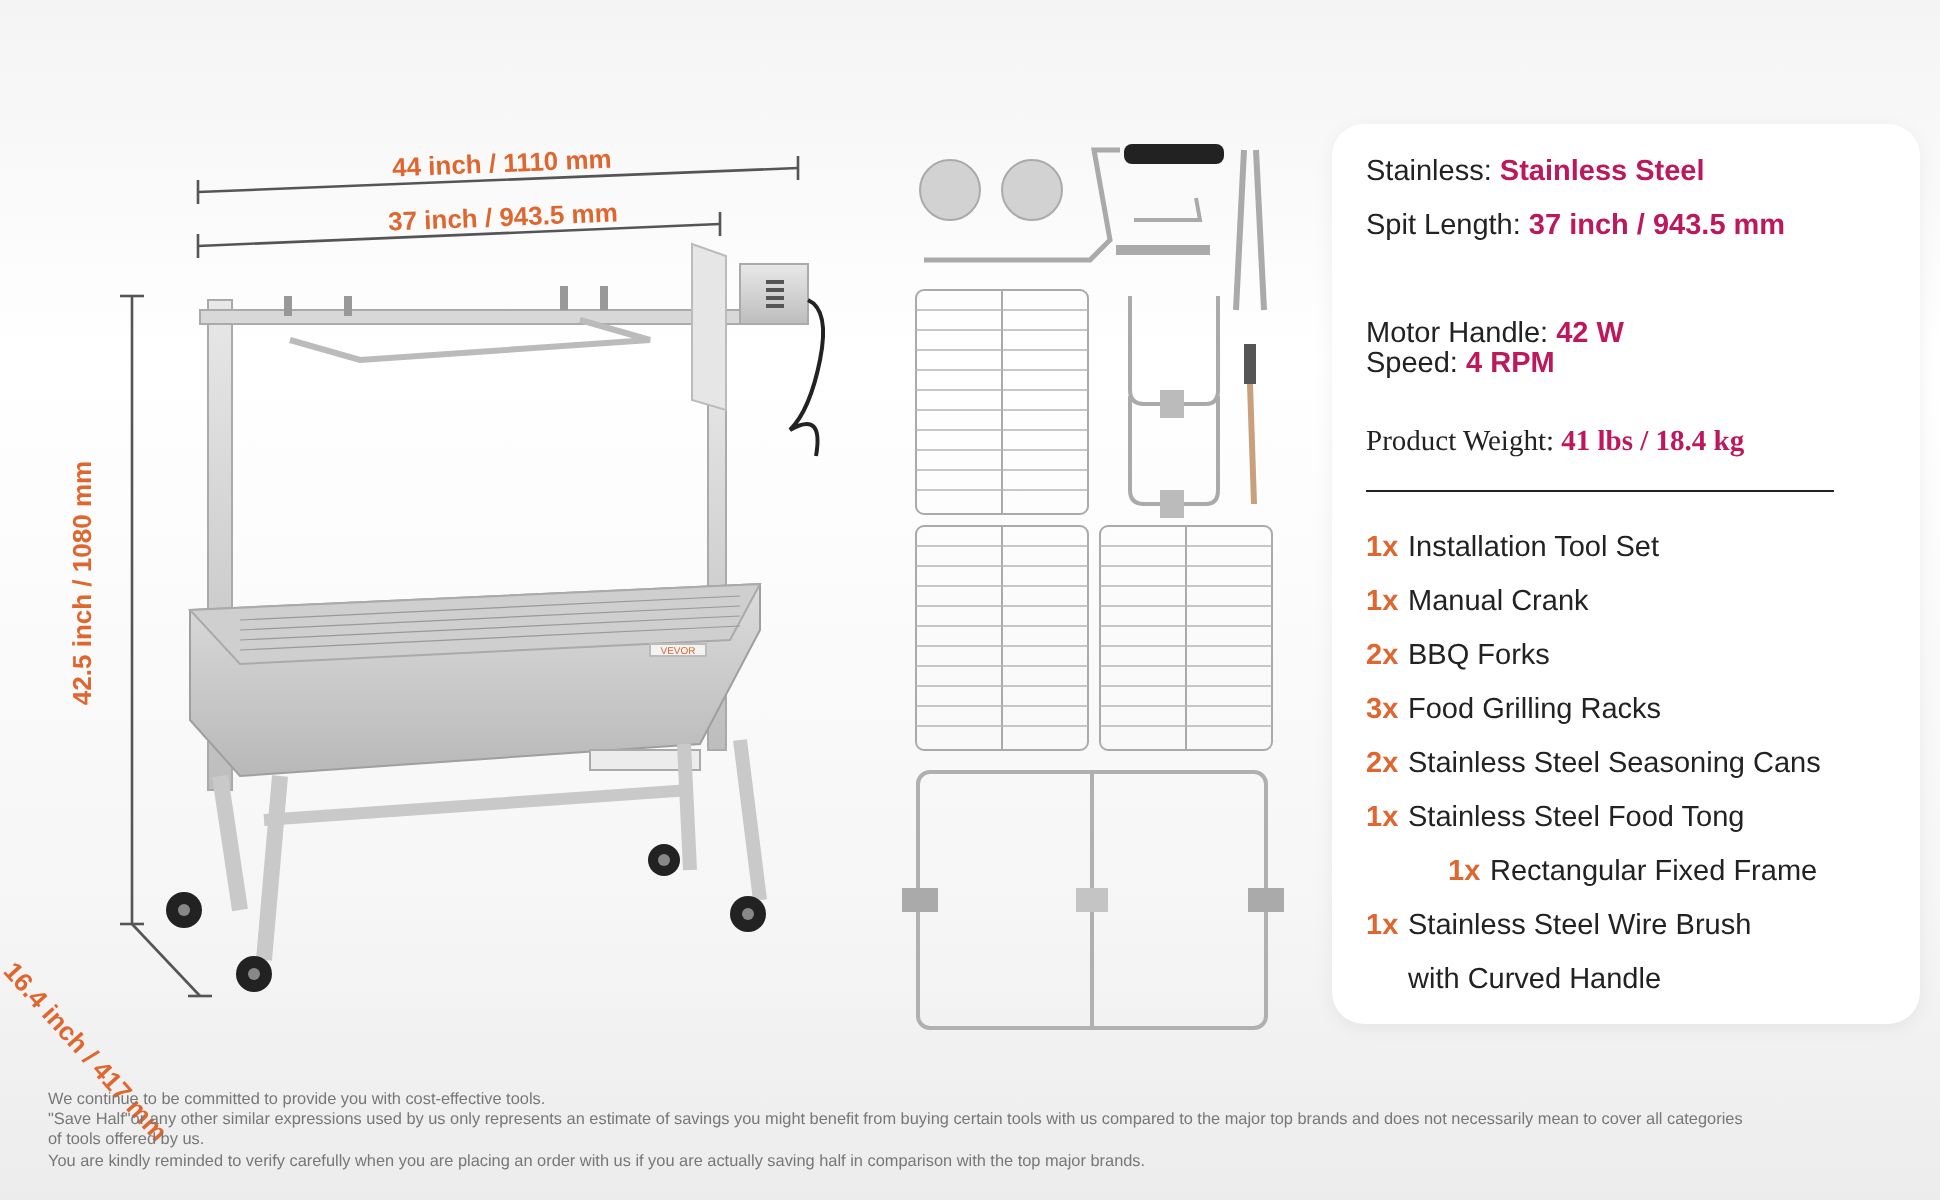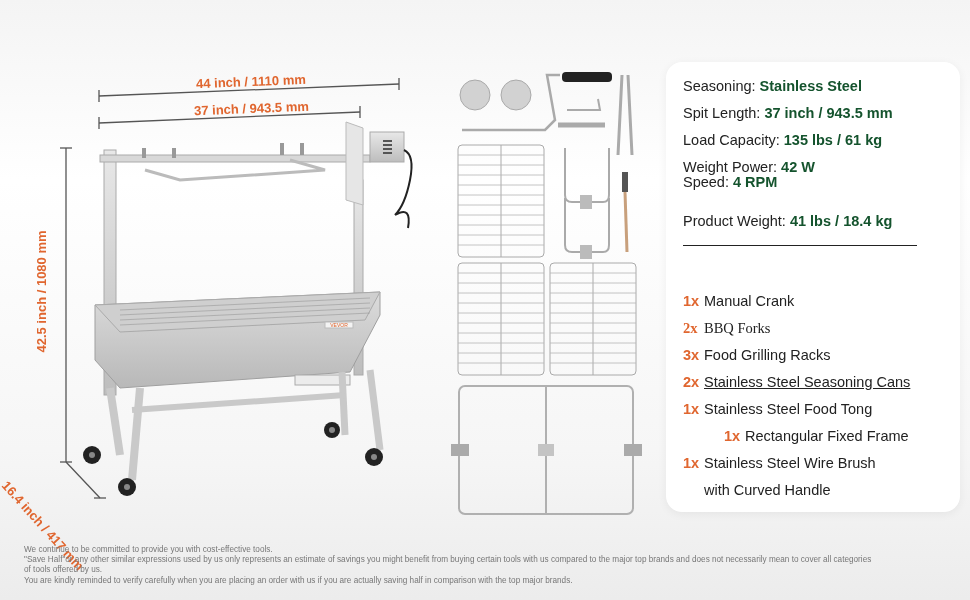--- a/index.html
+++ b/index.html
@@ -1,21 +1,21 @@
 <!DOCTYPE html>
 <html><head>
 <meta charset="utf-8">
 <style>
   html,body{margin:0;padding:0;}
   body{width:970px;height:600px;overflow:hidden;background:linear-gradient(180deg,#f4f4f4 0%,#ffffff 30%,#f6f6f6 75%,#ececec 100%);font-family:"Liberation Sans",sans-serif;position:relative;}
   .stage{position:absolute;left:0;top:0;width:970px;height:600px;}
   .dim-label{position:absolute;color:#e0662f;font-weight:bold;font-size:13px;white-space:nowrap;}
   .spec-card{position:absolute;left:666px;top:62px;width:294px;height:450px;background:#fff;border-radius:16px;box-shadow:0 2px 10px rgba(0,0,0,0.06);}
   .spec-row{position:absolute;left:17px;font-size:14.5px;color:#222;white-space:nowrap;}
-  .spec-row .val{color:#14532d;font-weight:bold;}
+  .spec-row .val{color:#be185d;font-weight:bold;}
   .divider{position:absolute;left:17px;top:183px;width:234px;height:1px;background:#222;}
   .inc-row{position:absolute;left:17px;font-size:14.5px;color:#222;white-space:nowrap;}
   .inc-row .qty{color:#e0662f;font-weight:bold;display:inline-block;width:21px;}
   .disclaimer{position:absolute;left:24px;top:545px;width:935px;font-size:8.2px;line-height:10.2px;color:#777;}
   .disclaimer div{white-space:nowrap;}
 </style>
 </head>
 <body>
 
 <div class="stage">
@@ -160,33 +160,33 @@
     </g>
 
     <rect x="9" y="316" width="174" height="128" rx="6" fill="none" stroke="#b0b0b0" stroke-width="2"></rect>
     <line x1="96" y1="316" x2="96" y2="444" stroke="#b0b0b0" stroke-width="2"></line>
     <rect x="1" y="374" width="18" height="12" fill="#aaa"></rect>
     <rect x="88" y="374" width="16" height="12" fill="#c4c4c4"></rect>
     <rect x="174" y="374" width="18" height="12" fill="#aaa"></rect>
   </svg>
 
   <div class="spec-card">
-    <div class="spec-row" style="top:16px;"><span>Seasoning: </span><span class="val">Stainless Steel</span></div>
+    <div class="spec-row" style="top:16px;"><span>Stainless: </span><span class="val">Stainless Steel</span></div>
     <div class="spec-row" style="top:43px;"><span>Spit Length: </span><span class="val">37 inch / 943.5 mm</span></div>
-    <div class="spec-row" style="top:70px;"><span>Load Capacity: </span><span class="val">135 lbs / 61 kg</span></div>
-    <div class="spec-row" style="top:97px;"><span>Weight Power: </span><span class="val">42 W</span></div>
+    <div class="spec-row" style="top:97px;"><span>Motor Handle: </span><span class="val">42 W</span></div>
     <div class="spec-row" style="top:112px;"><span>Speed: </span><span class="val">4 RPM</span></div>
-    <div class="spec-row" style="top:151px;"><span>Product Weight: </span><span class="val">41 lbs / 18.4 kg</span></div>
+    <div class="spec-row" style="top:151px;font-family:Liberation Serif, serif;"><span>Product Weight: </span><span class="val">41 lbs / 18.4 kg</span></div>
 
     <div class="divider"></div>
 
+    <div class="inc-row" style="top:204px;"><span class="qty">1x</span><span>Installation Tool Set</span></div>
     <div class="inc-row" style="top:231px;"><span class="qty">1x</span><span>Manual Crank</span></div>
-    <div class="inc-row" style="top:258px;font-family:Liberation Serif, serif;"><span class="qty">2x</span><span>BBQ Forks</span></div>
+    <div class="inc-row" style="top:258px;"><span class="qty">2x</span><span>BBQ Forks</span></div>
     <div class="inc-row" style="top:285px;"><span class="qty">3x</span><span>Food Grilling Racks</span></div>
-    <div class="inc-row" style="top:312px;text-decoration:underline;"><span class="qty">2x</span><span>Stainless Steel Seasoning Cans</span></div>
+    <div class="inc-row" style="top:312px;"><span class="qty">2x</span><span>Stainless Steel Seasoning Cans</span></div>
     <div class="inc-row" style="top:339px;"><span class="qty">1x</span><span>Stainless Steel Food Tong</span></div>
     <div class="inc-row" style="top:366px;margin-left:41px;"><span class="qty">1x</span><span>Rectangular Fixed Frame</span></div>
     <div class="inc-row" style="top:393px;"><span class="qty">1x</span><span>Stainless Steel Wire Brush</span></div>
     <div class="inc-row" style="top:420px;"><span class="qty"></span><span>with Curved Handle</span></div>
   </div>
 
   <div class="disclaimer">
     <div>We continue to be committed to provide you with cost-effective tools.</div>
     <div>"Save Half"or any other similar expressions used by us only represents an estimate of savings you might benefit from buying certain tools with us compared to the major top brands and does not necessarily mean to cover all categories</div>
     <div>of tools offered by us.</div>

